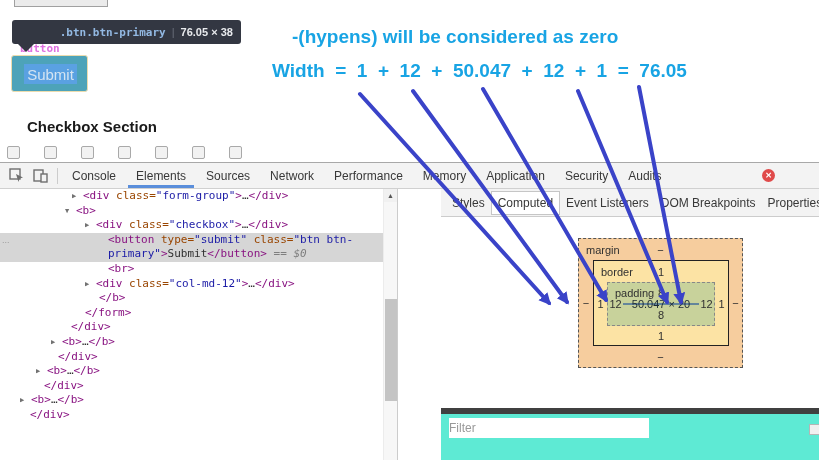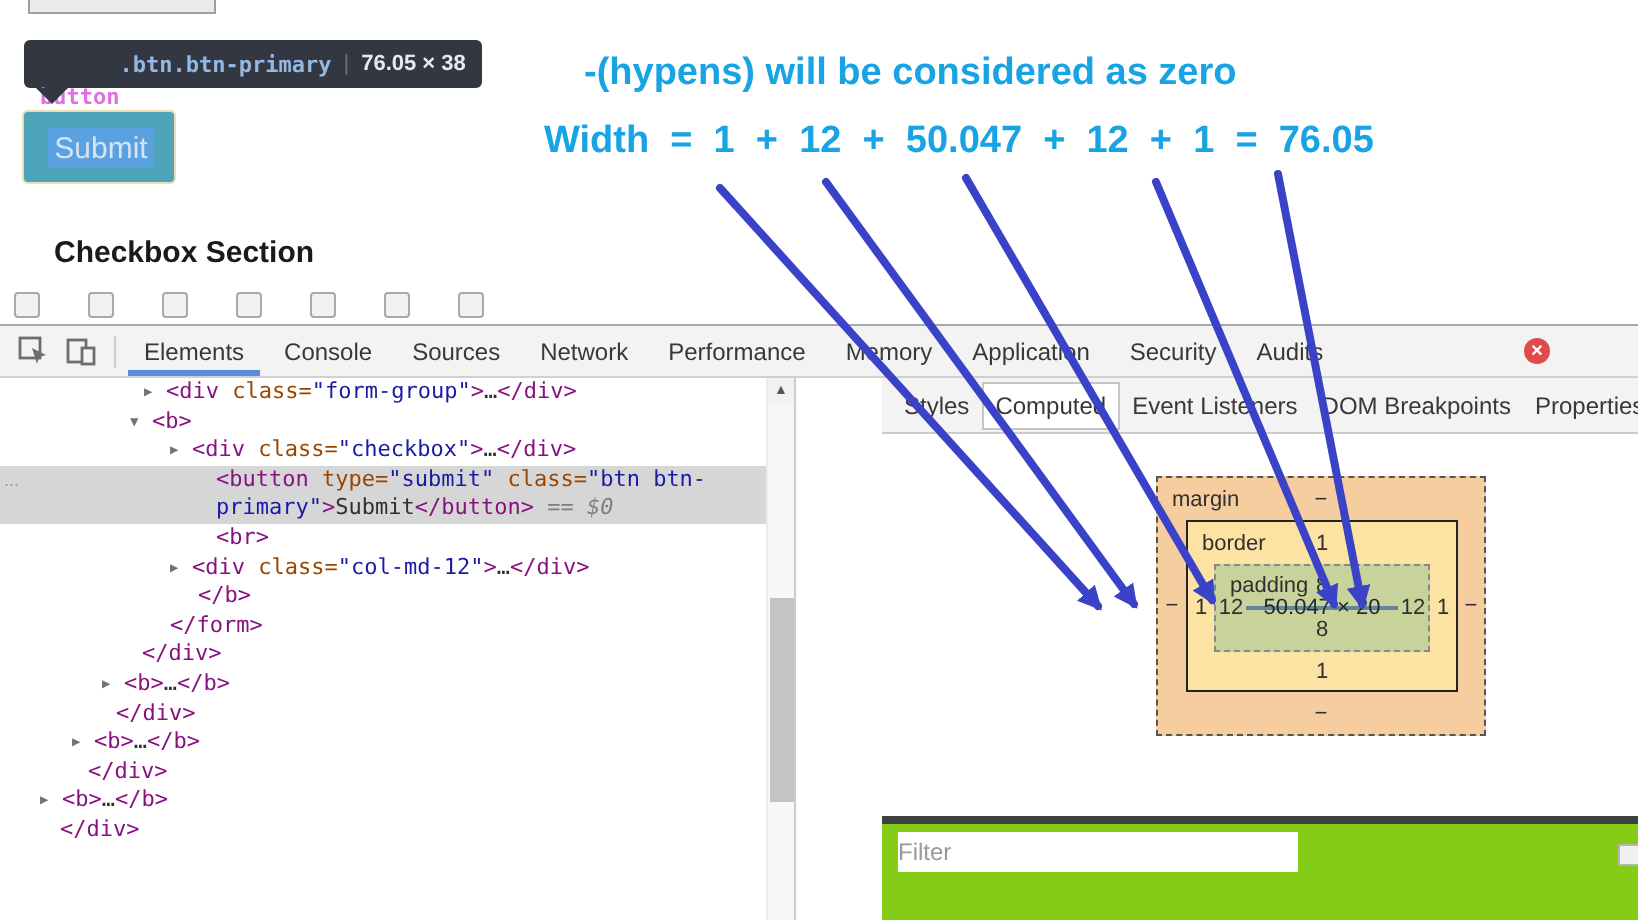--- a/index.html
+++ b/index.html
@@ -94,21 +94,21 @@
   .bm-margin > .ring-top { height:21px; } .bm-margin > .ring-bot { height:21px; }
   .bm-border { background:#fce3a4; border:1px solid #222; flex:1; }
   .bm-border > .ring-top { height:21px; } .bm-border > .ring-bot { height:19px; }
   .bm-padding { background:#c8d29b; border:1px dashed #888; flex:1; }
   .bm-padding > .ring-top { height:20px; } .bm-padding > .ring-bot { height:20px; }
   .bm-content { flex:1; background:#a3c0cf; border:1px solid #64869b;
     display:flex; align-items:center; justify-content:center; color:#1c2a33; }
   .w14 { width:14px; } .w13 { width:13px; } .w15 { width:15px; }
 
   .filter-bar { position:absolute; left:0; right:0; top:219px; bottom:0;
-    border-top:4px solid #404040; background:#84cc16; }
+    border-top:6px solid #404040; background:#5eead4; }
   .filter-bar input[type=text] { position:absolute; left:8px; top:4px; width:200px; height:20px;
     border:none; outline:none; font:12px "Liberation Sans", sans-serif; color:#333; }
   .filter-bar input[type=text]::placeholder { color:#999; }
   .filter-cb { position:absolute; left:368px; top:10px; width:11px; height:11px;
     appearance:none; background:#f0f0f0; border:1px solid #b5b5b5; }
 </style>
 </head>
 <body>
 
 <div class="partial-input"></div>
@@ -162,22 +162,22 @@
       </svg>
     </div>
     <div class="tb-icon">
       <svg width="15" height="15" viewBox="0 0 15 15">
         <rect x="1" y="2" width="9" height="11" fill="none" stroke="#6e6e6e" stroke-width="1.4"></rect>
         <rect x="8" y="6" width="6" height="8" fill="#f3f3f3" stroke="#6e6e6e" stroke-width="1.4"></rect>
       </svg>
     </div>
     <div class="tb-sep"></div>
     <div class="dt-tabs">
+        <div class="dt-tab">Console</div>
         <div class="dt-tab active">Elements</div>
-        <div class="dt-tab">Console</div>
         <div class="dt-tab">Sources</div>
         <div class="dt-tab">Network</div>
         <div class="dt-tab">Performance</div>
         <div class="dt-tab">Memory</div>
         <div class="dt-tab">Application</div>
         <div class="dt-tab">Security</div>
         <div class="dt-tab">Audits</div>
       </div>
     <div class="err-badge">✕</div>
   </div>

